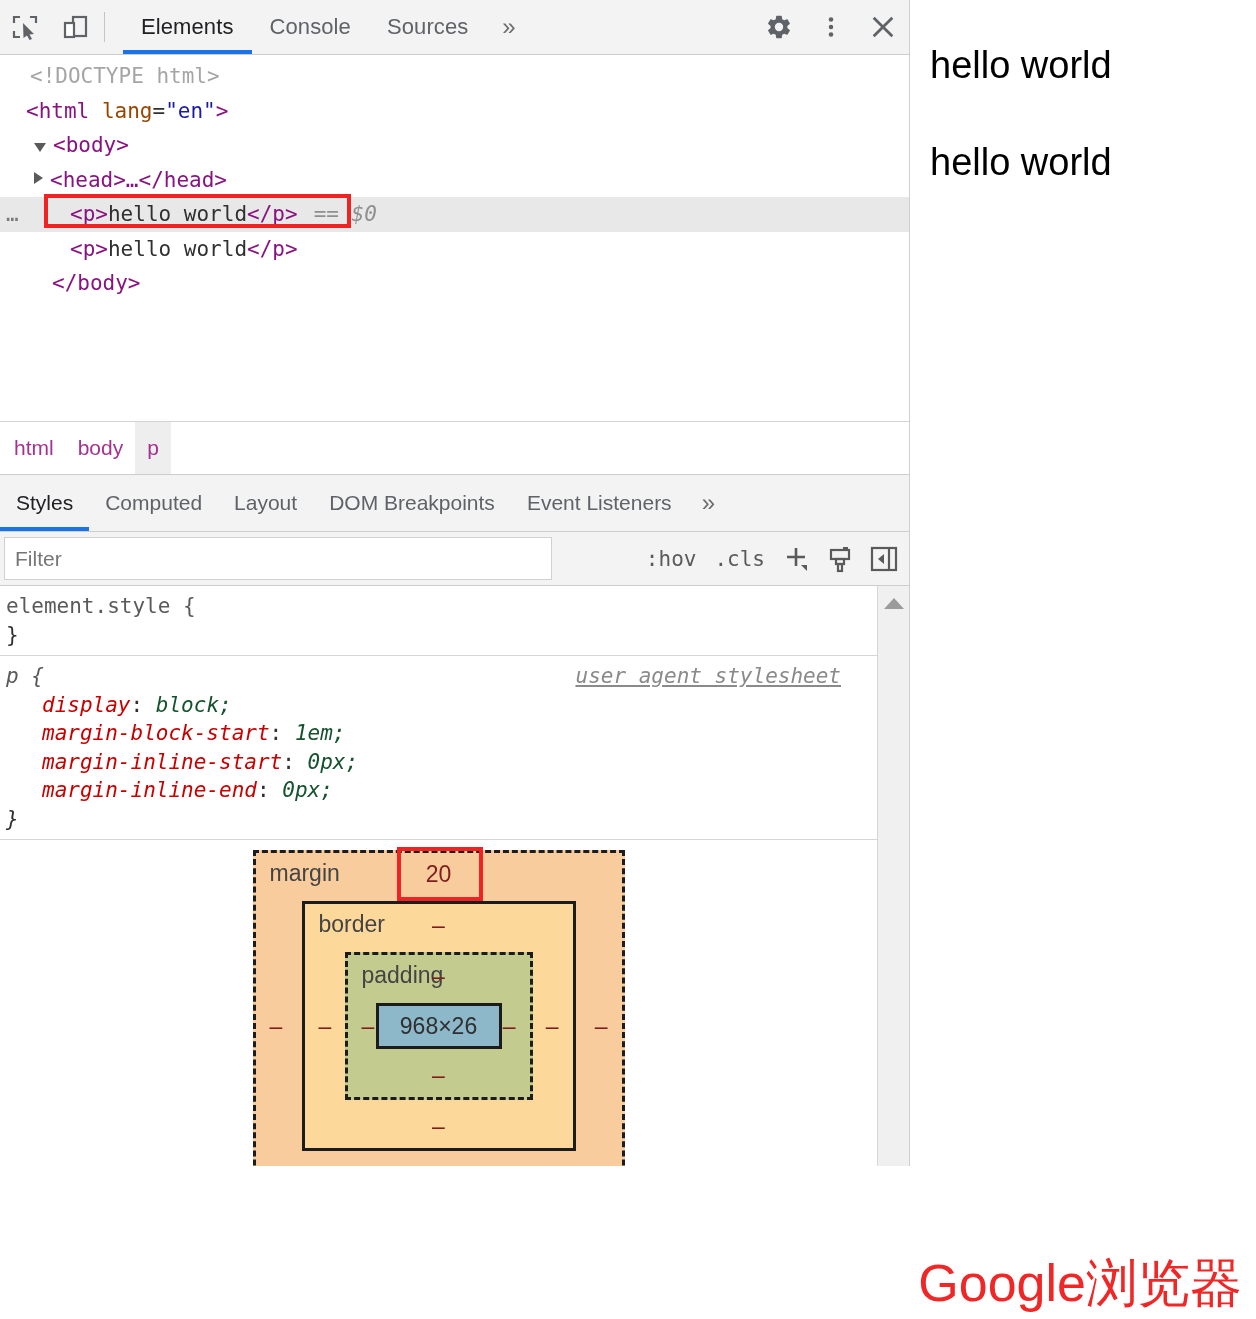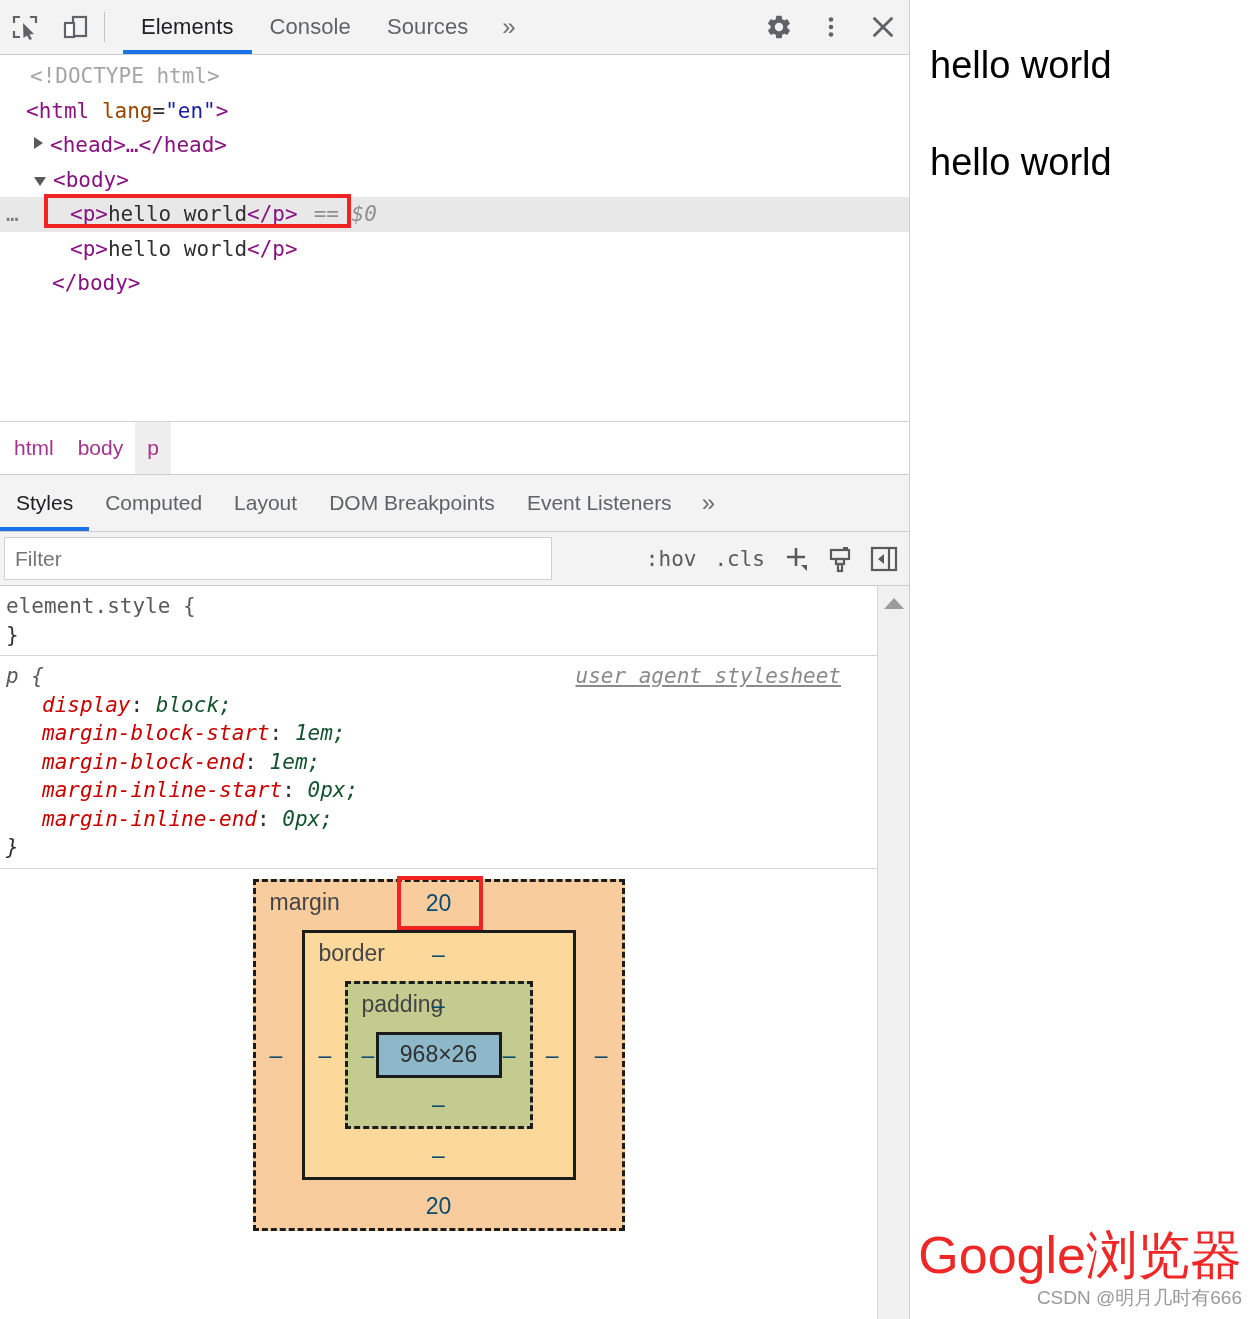--- a/index.html
+++ b/index.html
@@ -16,21 +16,21 @@
   }
 
   
   #root {
     position: absolute;
     inset: 0;
     display: flex;
   }
   #devtools {
     width: 910px;
-    height: 1319px;
+    height: 1166px;
     background: #ffffff;
     position: relative;
     display: flex;
     flex-direction: column;
     border-right: 1px solid #cfcfcf;
     box-sizing: border-box;
   }
   #page-view {
     flex: 1;
     height: 1319px;
@@ -396,21 +396,21 @@
     position: absolute;
     font-size: 23px;
     color: #444444;
     left: 14px;
     top: 9px;
     line-height: 1;
   }
   .bm-v {
     position: absolute;
     font-size: 23px;
-    color: #0c4a6e;
+    color: #7f1d1d;
     line-height: 1;
   }
   .bm-top   { top: 10px; left: 50%; transform: translateX(-50%); }
   .bm-bot   { bottom: 10px; left: 50%; transform: translateX(-50%); }
   .bm-left  { left: 14px; top: 50%; transform: translateY(-50%); }
   .bm-right { right: 14px; top: 50%; transform: translateY(-50%); }
 
   
   .pv-line {
     font-size: 38px;
@@ -513,28 +513,28 @@
         <span class="t-doctype">&lt;!DOCTYPE html&gt;</span>
       </div>
 
       <div class="dom-row">
         <span class="indent" style="width:26px"></span>
         <span class="t-punct">&lt;</span><span class="t-tag">html</span><span> </span><span class="t-attr">lang</span><span class="t-text">=</span><span class="t-val">"en"</span><span class="t-punct">&gt;</span>
       </div>
 
       <div class="dom-row">
         <span class="indent" style="width:34px"></span>
+        <span class="twisty open"></span>
+        <span class="t-punct">&lt;body&gt;</span>
+      </div>
+
+      <div class="dom-row">
+        <span class="indent" style="width:34px"></span>
         <span class="twisty closed"></span>
         <span class="t-punct">&lt;head&gt;…&lt;/head&gt;</span>
-      </div>
-
-      <div class="dom-row">
-        <span class="indent" style="width:34px"></span>
-        <span class="twisty open"></span>
-        <span class="t-punct">&lt;body&gt;</span>
       </div>
 
       <div class="dom-row selected">
         <span class="dots">…</span>
         <span class="indent" style="width:70px"></span>
         <span class="t-punct">&lt;</span><span class="t-tag">p</span><span class="t-punct">&gt;</span><span class="t-text">hello world</span><span class="t-punct">&lt;/</span><span class="t-tag">p</span><span class="t-punct">&gt;</span>
         <span class="t-dollar" style="margin-left:16px">== $0</span>
       </div>
 
       <div class="dom-row">
@@ -622,23 +622,20 @@
         <div class="rule ua">
           <div class="sel">p {</div>
           <div class="origin">user agent stylesheet</div>
           <div class="decl">
             <span class="prop">display</span><span class="colon">: </span><span class="value">block;</span>
           </div>
           <div class="decl">
             <span class="prop">margin-block-start</span><span class="colon">: </span><span class="value">1em;</span>
           </div>
           <div class="decl">
-            <span class="prop">margin-block-end</span><span class="colon">: </span><span class="value">1em;</span>
-          </div>
-          <div class="decl">
             <span class="prop">margin-inline-start</span><span class="colon">: </span><span class="value">0px;</span>
           </div>
           <div class="decl">
             <span class="prop">margin-inline-end</span><span class="colon">: </span><span class="value">0px;</span>
           </div>
           <div class="brace">}</div>
         </div>
 
         <div class="boxmodel-wrap">
           <div class="bm">
@@ -683,17 +680,16 @@
   </div>
 
   <div id="page-view">
     <div class="pv-body">
       <p class="pv-line">hello world</p>
       <p class="pv-line">hello world</p>
     </div>
 
     <div class="watermark">
       <div class="wm-big">Google浏览器</div>
-      <div class="wm-small">CSDN @明月几时有666</div>
     </div>
   </div>
 
 </div>
 
 </body></html>

